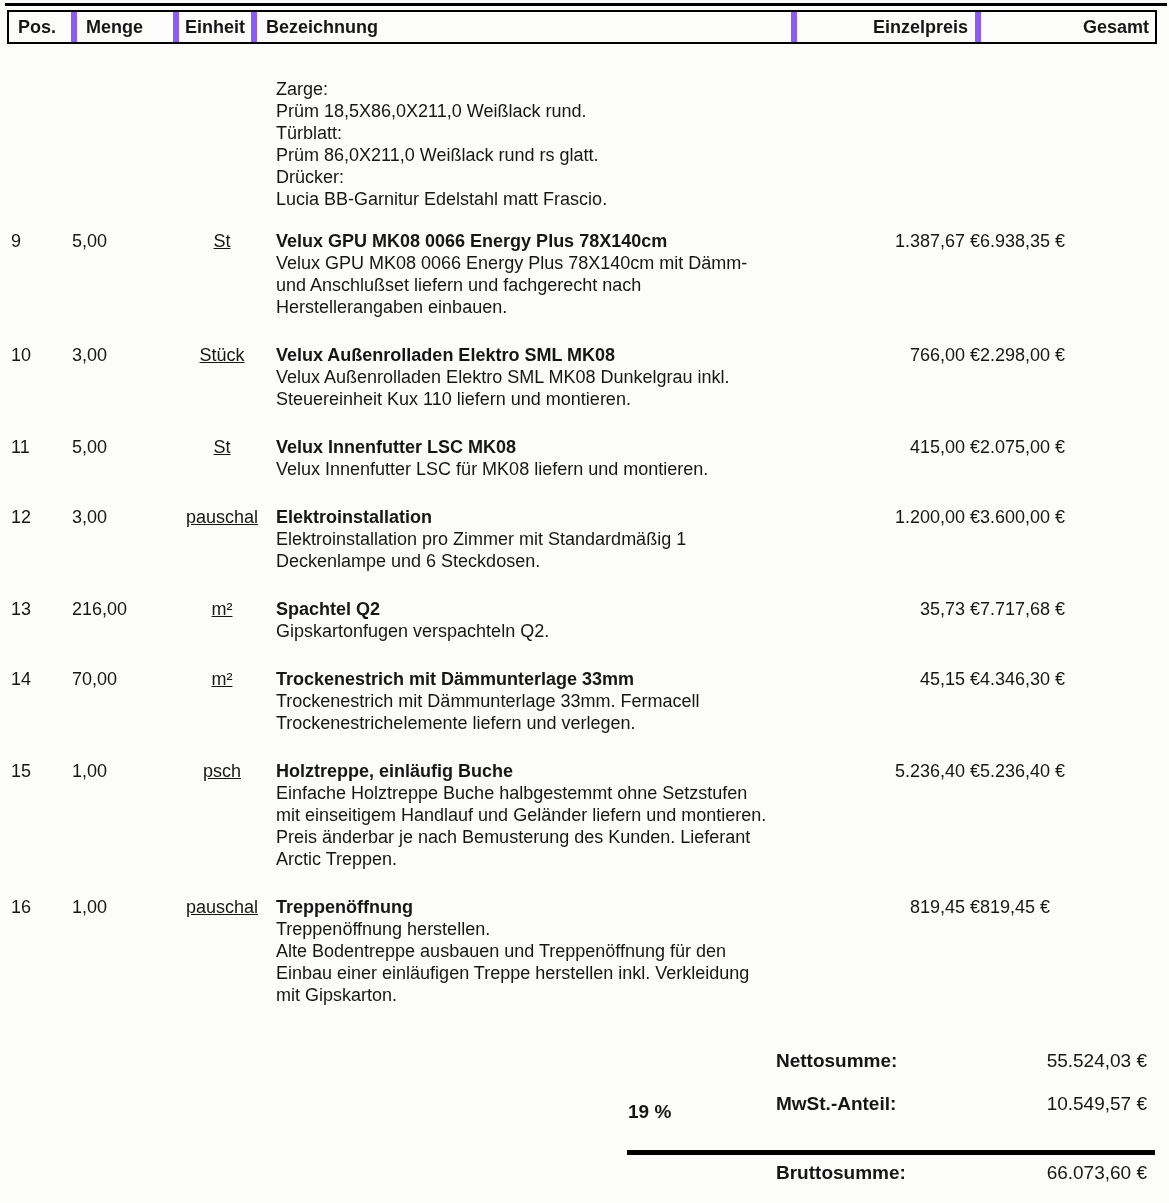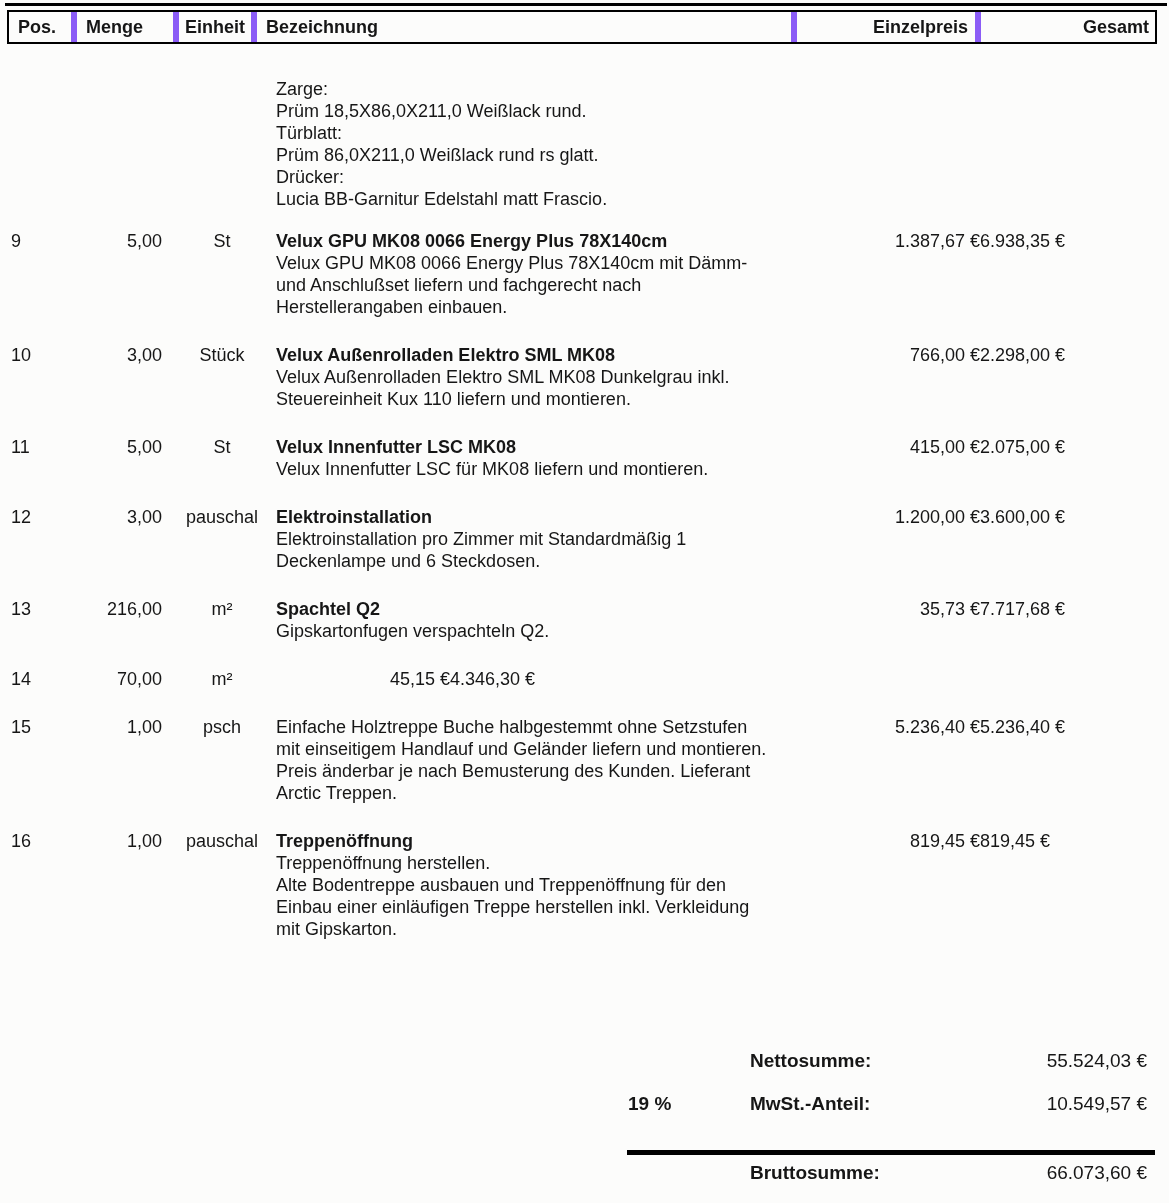--- a/index.html
+++ b/index.html
@@ -24,36 +24,36 @@
   .th-menge { width:102px; }
   .th-einheit { width:78px; padding-left:6px; }
   .th-bez   { width:540px; }
   .th-einzelpreis { width:184px; text-align:right; padding-right:7px; }
   .th-gesamt { width:174px; text-align:right; border-right:none;border-radius:12px; }
 
   .content { position:absolute; left:0; top:78px; width:1169px; }
   .row { display:flex; align-items:flex-start; margin-bottom:26px; }
   .c { box-sizing:border-box; }
   .c-pos   { width:72px; padding-left:11px; }
-  .c-qty   { width:90px; text-align:right; }
-  .c-unit  { width:106px; padding-left:14px; text-align:center; }
+  .c-qty   { width:90px; }
+  .c-unit  { width:106px; padding-left:14px; text-align:center;text-decoration:underline; }
   .c-bez   { width:530px; padding-left:8px; }
   .c-up    { width:182px; text-align:right; }
   .c-total { width:169px; }
   .title { font-weight:bold; }
   .desc  { white-space:pre-line; }
   .intro { margin-bottom:20px; }
 
   .totals { position:absolute; left:0; top:1050px; width:1169px; height:150px; }
   .t-row { position:absolute; left:0; width:1169px; height:24px; }
   .t-row-net   { top:0; }
   .t-row-vat   { top:43px; }
   .t-row-gross { top:112px; }
-  .t-label { position:absolute; left:750px; font-weight:bold; font-size:19px; }
-  .t-vat-rate { position:absolute; left:628px; font-weight:bold; font-size:19px; }
+  .t-label { position:absolute; left:776px; font-weight:bold; font-size:19px; }
+  .t-vat-rate { position:absolute; left:628px; font-weight:bold; font-size:19px;margin-top:8px; }
   .t-value { position:absolute; right:22px; font-size:19px; }
   .t-rule { position:absolute; left:627px; top:100px; width:528px; height:5px; background:#000; }
 </style>
 </head>
 <body>
 
 <div class="page">
 
   <div class="top-rule"></div>
 
@@ -145,29 +145,35 @@
         <div class="desc">Gipskartonfugen verspachteln Q2.</div>
       </div>
       <div class="c c-up">35,73 €</div>
       <div class="c c-total">7.717,68 €</div>
     </div>
 
     <div class="row">
       <div class="c c-pos">14</div>
       <div class="c c-qty">70,00</div>
       <div class="c c-unit">m²</div>
+      <div class="c c-bez">
+        <div class="title">Trockenestrich mit Dämmunterlage 33mm</div>
+        <div class="desc">Trockenestrich mit Dämmunterlage 33mm. Fermacell
+Trockenestrichelemente liefern und verlegen.</div>
+      </div>
       <div class="c c-up">45,15 €</div>
       <div class="c c-total">4.346,30 €</div>
     </div>
 
     <div class="row">
       <div class="c c-pos">15</div>
       <div class="c c-qty">1,00</div>
       <div class="c c-unit">psch</div>
       <div class="c c-bez">
+        <div class="title">Holztreppe, einläufig Buche</div>
         <div class="desc">Einfache Holztreppe Buche halbgestemmt ohne Setzstufen
 mit einseitigem Handlauf und Geländer liefern und montieren.
 Preis änderbar je nach Bemusterung des Kunden. Lieferant
 Arctic Treppen.</div>
       </div>
       <div class="c c-up">5.236,40 €</div>
       <div class="c c-total">5.236,40 €</div>
     </div>
 
     <div class="row">

